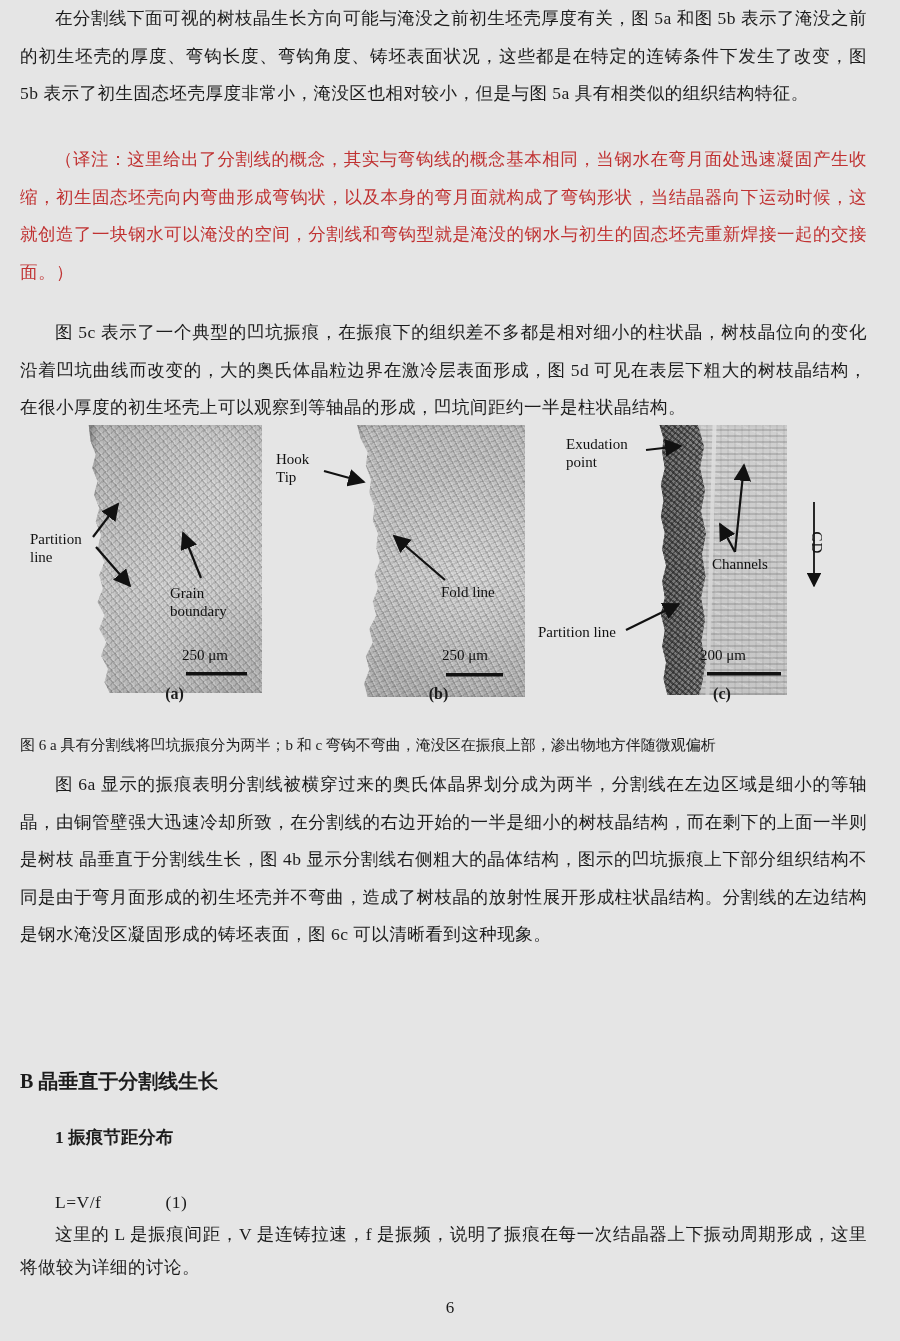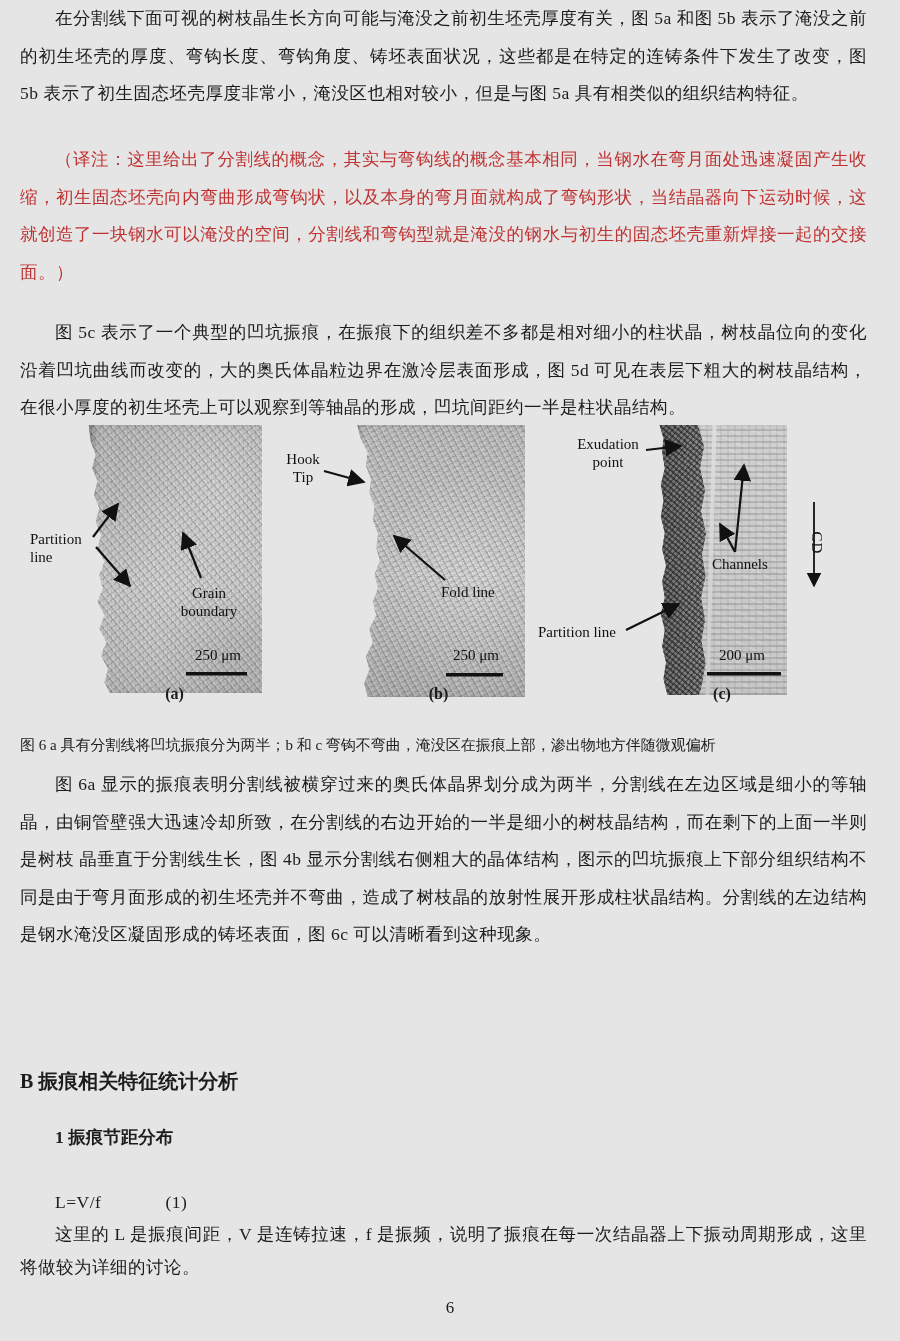--- a/index.html
+++ b/index.html
@@ -73,26 +73,26 @@
     clip-path:polygon(0 0,82% 0,94% 8%,86% 16%,96% 24%,88% 32%,98% 40%,90% 48%,97% 56%,88% 64%,96% 72%,89% 80%,97% 88%,90% 96%,84% 100%,0 100%);
   }
   .c-streak{
     position:absolute;left:52px;top:0;width:4px;height:100%;
     background:linear-gradient(180deg,#e2e2e2,#cdcdcd);opacity:.85;transform:skewX(-1.5deg);
   }
   .fig-label{
     position:absolute;font-size:15px;line-height:18px;color:#111;
     font-family:"Liberation Serif","DejaVu Serif",serif;
   }
-  .center{text-align:center;}
+  .center{}
   .nowrap{white-space:nowrap;}
   .panel-letter{
     position:absolute;top:264px;text-align:center;font-weight:bold;font-size:16px;line-height:20px;
   }
-  .scale-label{position:absolute;top:227px;font-size:15px;text-align:center;color:#111;}
+  .scale-label{position:absolute;top:227px;font-size:15px;text-align:left;color:#111;}
   .cd-label{
     position:absolute;left:806px;top:114px;font-size:15px;letter-spacing:1px;
     transform:rotate(90deg);transform-origin:center;
   }
   .overlay{position:absolute;left:0;top:0;width:900px;height:300px;}
 </style>
 </head>
 <body>
 
 <div class="page">
@@ -158,21 +158,21 @@
     <div class="scale-label" style="left:700px;width:84px">200 μm</div>
     <div class="panel-letter" style="left:657px;width:130px">(c)</div>
     <div class="fig-label cd-label">CD</div>
   </div>
 
   <p class="caption" style="top:734px">图 6 a 具有分割线将凹坑振痕分为两半；b 和 c 弯钩不弯曲，淹没区在振痕上部，渗出物地方伴随微观偏析</p>
 
   <p class="body indent" style="top:766px">图 6a 显示的振痕表明分割线被横穿过来的奥氏体晶界划分成为两半，分割线在左边区域是细小的等轴晶，由铜管壁强大迅速冷却所致，在分割线的右边开始的一半是细小的树枝晶结构，而在剩下的上面一半则是树枝 晶垂直于分割线生长，图 4b 显示分割线右侧粗大的晶体结构，图示的凹坑振痕上下部分组织结构不同是由于弯月面形成的初生坯壳并不弯曲，造成了树枝晶的放射性展开形成柱状晶结构。分割线的左边结构是钢水淹没区凝固形成的铸坯表面，图 6c 可以清晰看到这种现象。</p>
 
 
-  <h2 class="bhead" style="top:1066px">B 振痕相关特征统计分析</h2>
+  <h2 class="bhead" style="top:1066px">B 晶垂直于分割线生长</h2>
 
   <h3 class="subhead" style="top:1120px;line-height:34px">1 振痕节距分布</h3>
 
 
   <p class="body indent formula-row" style="top:1185px"><span>L=V/f</span><span class="eqnum">(1)</span></p>
 
   <p class="body indent" style="top:1218px;line-height:33px">这里的 L 是振痕间距，V 是连铸拉速，f 是振频，说明了振痕在每一次结晶器上下振动周期形成，这里将做较为详细的讨论。</p>
 
   <div class="pagenum">6</div>
 

